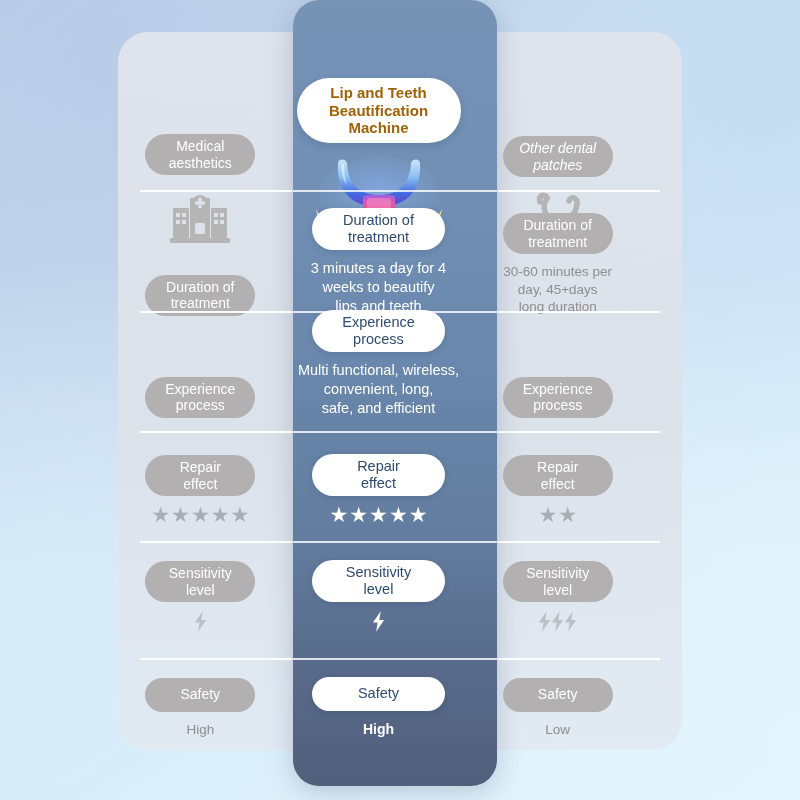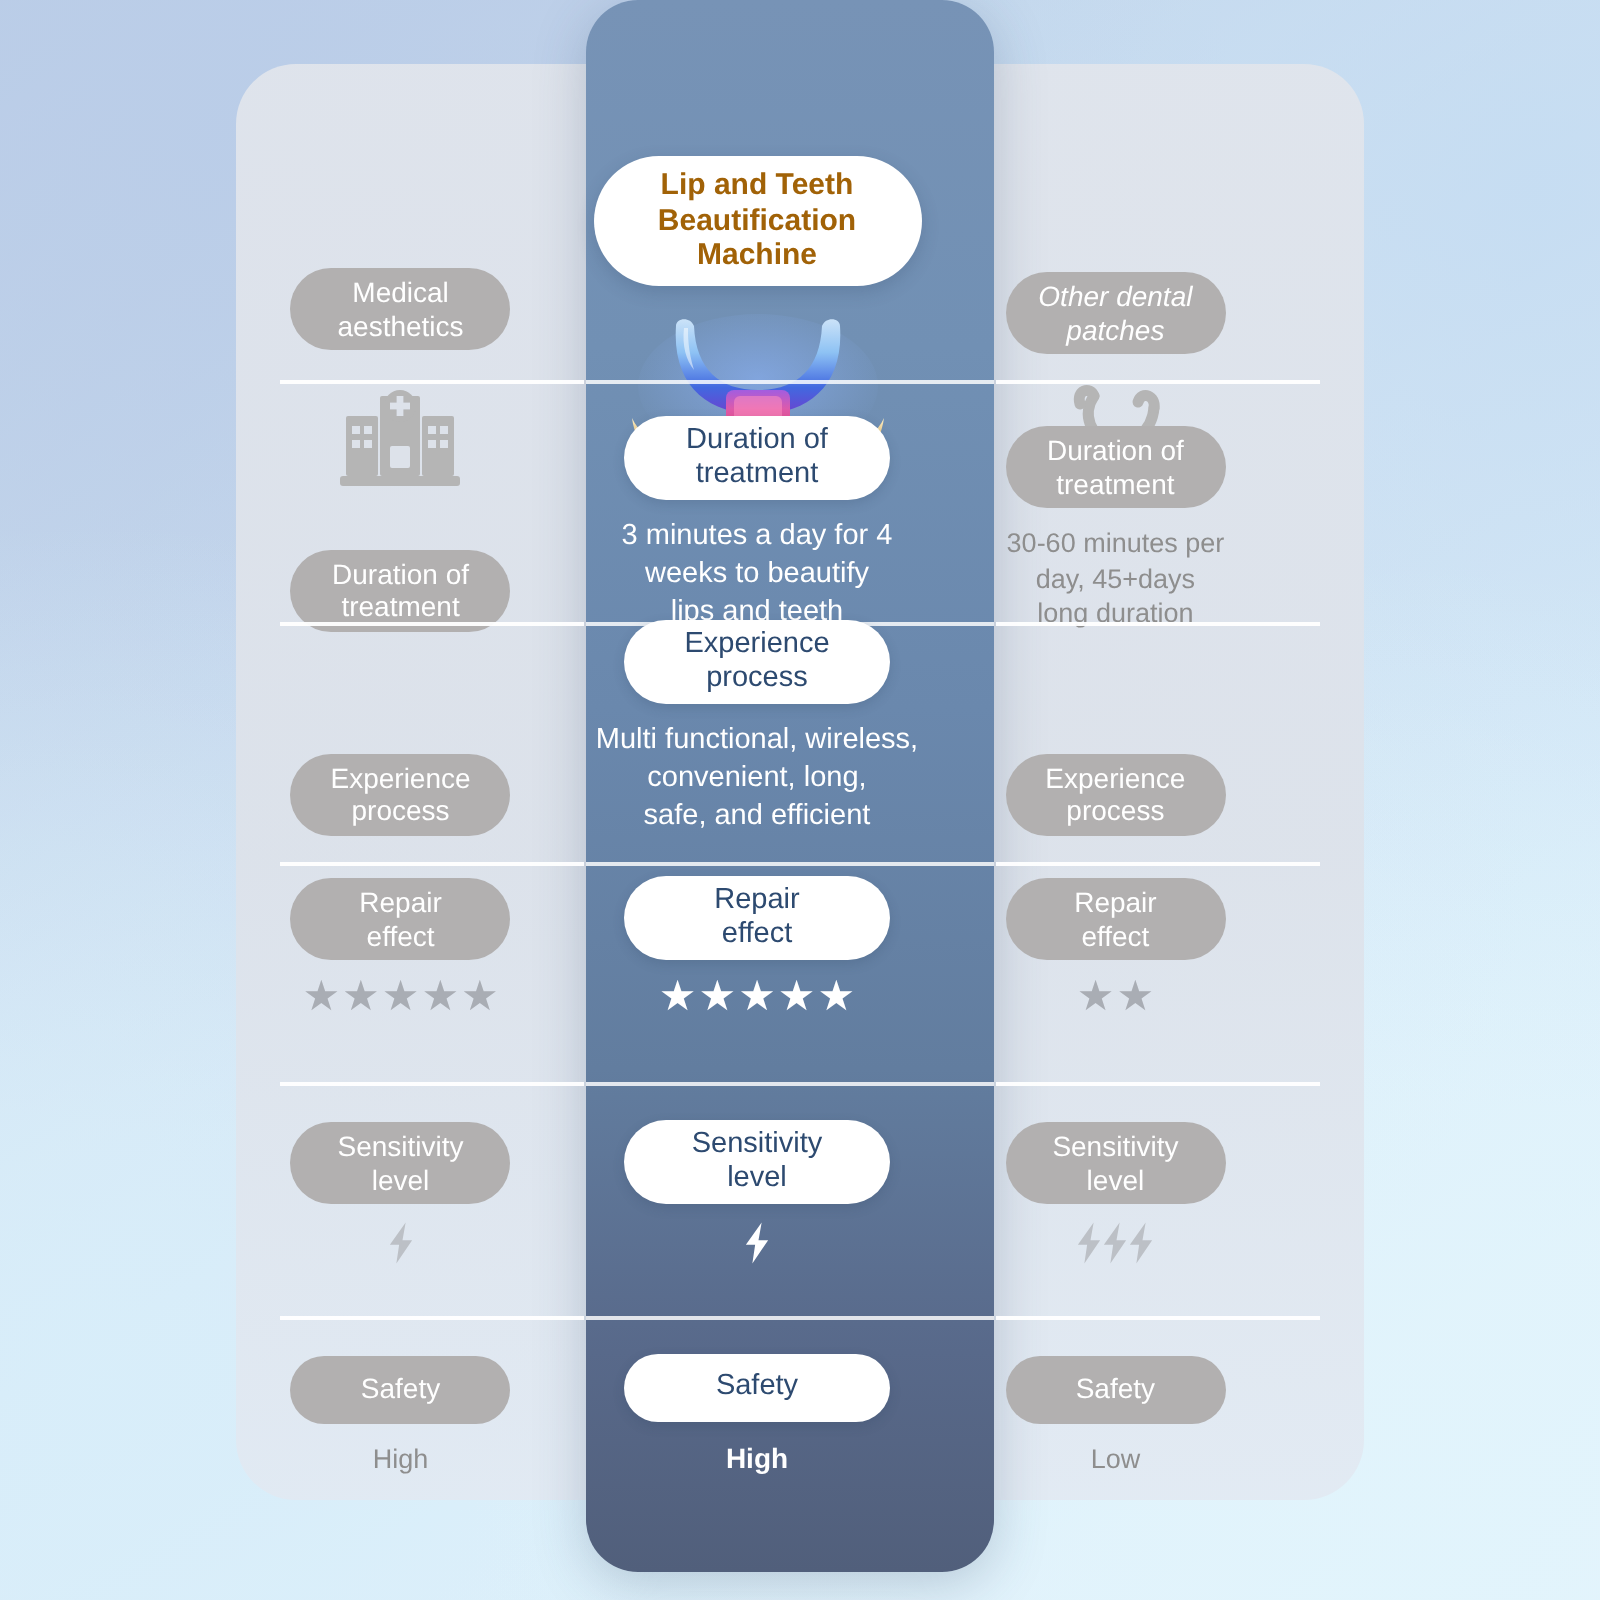--- a/index.html
+++ b/index.html
@@ -235,21 +235,21 @@
     <div class="cell side" style="margin-left:1px;">
       <div class="pill grey">Experience
 process</div>
     </div>
   </div>
 
   <div class="sep l" style="top:431px;"></div>
   <div class="sep r" style="top:431px;"></div>
   <div class="sep m" style="top:431px;"></div>
 
-  <div class="row" style="top:438px;">
+  <div class="row" style="top:454px;">
     <div class="cell side left">
       <div class="pill grey">Repair
 effect</div>
       <div class="icons">
           <span class="star grey">★</span>
           <span class="star grey">★</span>
           <span class="star grey">★</span>
           <span class="star grey">★</span>
           <span class="star grey">★</span>
         </div>

